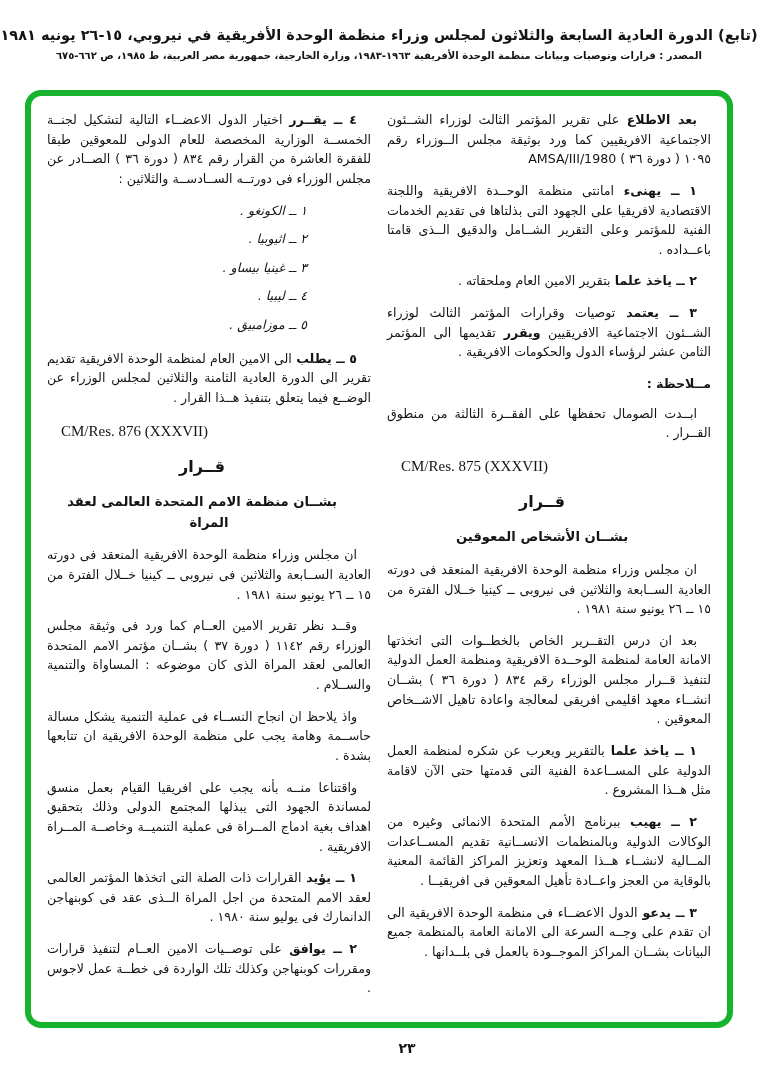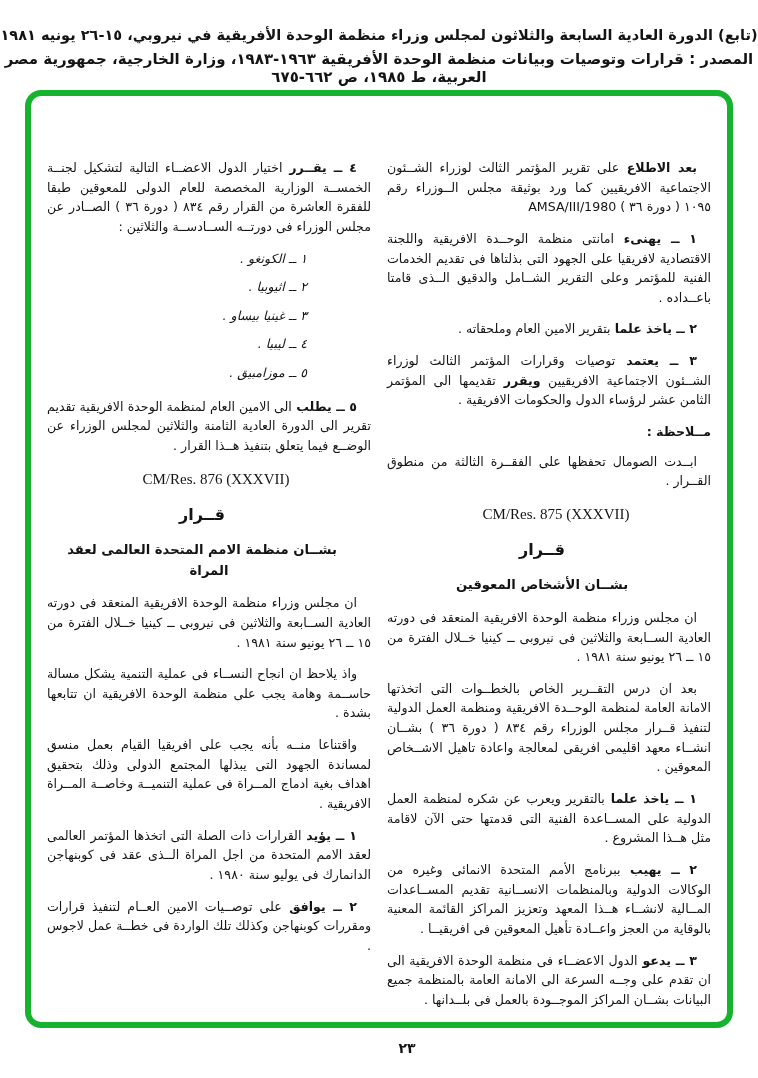--- a/index.html
+++ b/index.html
@@ -24,21 +24,21 @@
     text-align: center;
     padding-top: 27px;
   }
   .header-title {
     font-weight: bold;
     font-size: 14.5px;
     letter-spacing: 0;
   }
   .header-source {
     font-weight: bold;
-    font-size: 15px;
+    font-size: 10px;
     margin-top: 7px;
   }
   .frame {
     position: absolute;
     left: 25px;
     top: 90px;
     width: 708px;
     height: 938px;
     box-sizing: border-box;
     border: 6px solid #17b22e;
@@ -49,30 +49,29 @@
     direction: rtl;
     overflow: hidden;
     background: #fff;
   }
   .col {
     width: 50%;
     font-size: 12.6px;
     line-height: 1.56;
     text-align: justify;
     direction: rtl;
-    margin-top: 48px;
   }
   .col p {
     margin: 0 0 12px 0;
     text-indent: 14px;
   }
   .lead { font-weight: bold; }
   .res-id {
     direction: ltr;
-    text-align: center;
+    text-align: left;
     font-family: "Liberation Serif", serif;
     font-size: 15px;
     font-weight: normal;
     text-indent: 0;
     margin: 6px 0 4px 0;
   }
   .res-id-right { margin-top: 16px; }
   .res-id-left  { margin-top: 34px; }
   .res-title {
     text-align: center;
@@ -163,20 +162,21 @@
         <li>٥ ــ موزامبيق .</li>
       </ul>
 
       <p><span class="lead">٥ ــ يطلب </span><span>الى الامين العام لمنظمة الوحدة الافريقية تقديم تقرير الى الدورة العادية الثامنة والثلاثين لمجلس الوزراء عن الوضــع فيما يتعلق بتنفيذ هــذا القرار .</span></p>
 
       <p class="res-id res-id-left">CM/Res. 876 (XXXVII)</p>
       <p class="res-title">قــرار</p>
       <p class="res-subtitle">بشــان منظمة الامم المتحدة العالمى لعقد المراة</p>
 
       <p>ان مجلس وزراء منظمة الوحدة الافريقية المنعقد فى دورته العادية الســابعة والثلاثين فى نيروبى ــ كينيا خــلال الفترة من ١٥ ــ ٢٦ يونيو سنة ١٩٨١ .</p>
+      <p>وقــد نظر تقرير الامين العــام كما ورد فى وثيقة مجلس الوزراء رقم ١١٤٢ ( دورة ٣٧ ) بشــان مؤتمر الامم المتحدة العالمى لعقد المراة الذى كان موضوعه : المساواة والتنمية والســلام .</p>
       <p>واذ يلاحظ ان انجاح النســاء فى عملية التنمية يشكل مسالة حاســمة وهامة يجب على منظمة الوحدة الافريقية ان تتابعها بشدة .</p>
       <p>واقتناعا منــه بأنه يجب على افريقيا القيام بعمل منسق لمساندة الجهود التى يبذلها المجتمع الدولى وذلك بتحقيق اهداف بغية ادماج المــراة فى عملية التنميــة وخاصــة المــراة الافريقية .</p>
 
       <p><span class="lead">١ ــ يؤيد </span><span>القرارات ذات الصلة التى اتخذها المؤتمر العالمى لعقد الامم المتحدة من اجل المراة الــذى عقد فى كوبنهاجن الدانمارك فى يوليو سنة ١٩٨٠ .</span></p>
 
       <p><span class="lead">٢ ــ يوافق </span><span>على توصــيات الامين العــام لتنفيذ قرارات ومقررات كوبنهاجن وكذلك تلك الواردة فى خطــة عمل لاجوس .</span></p>
     </div>
 
   </div>
 

